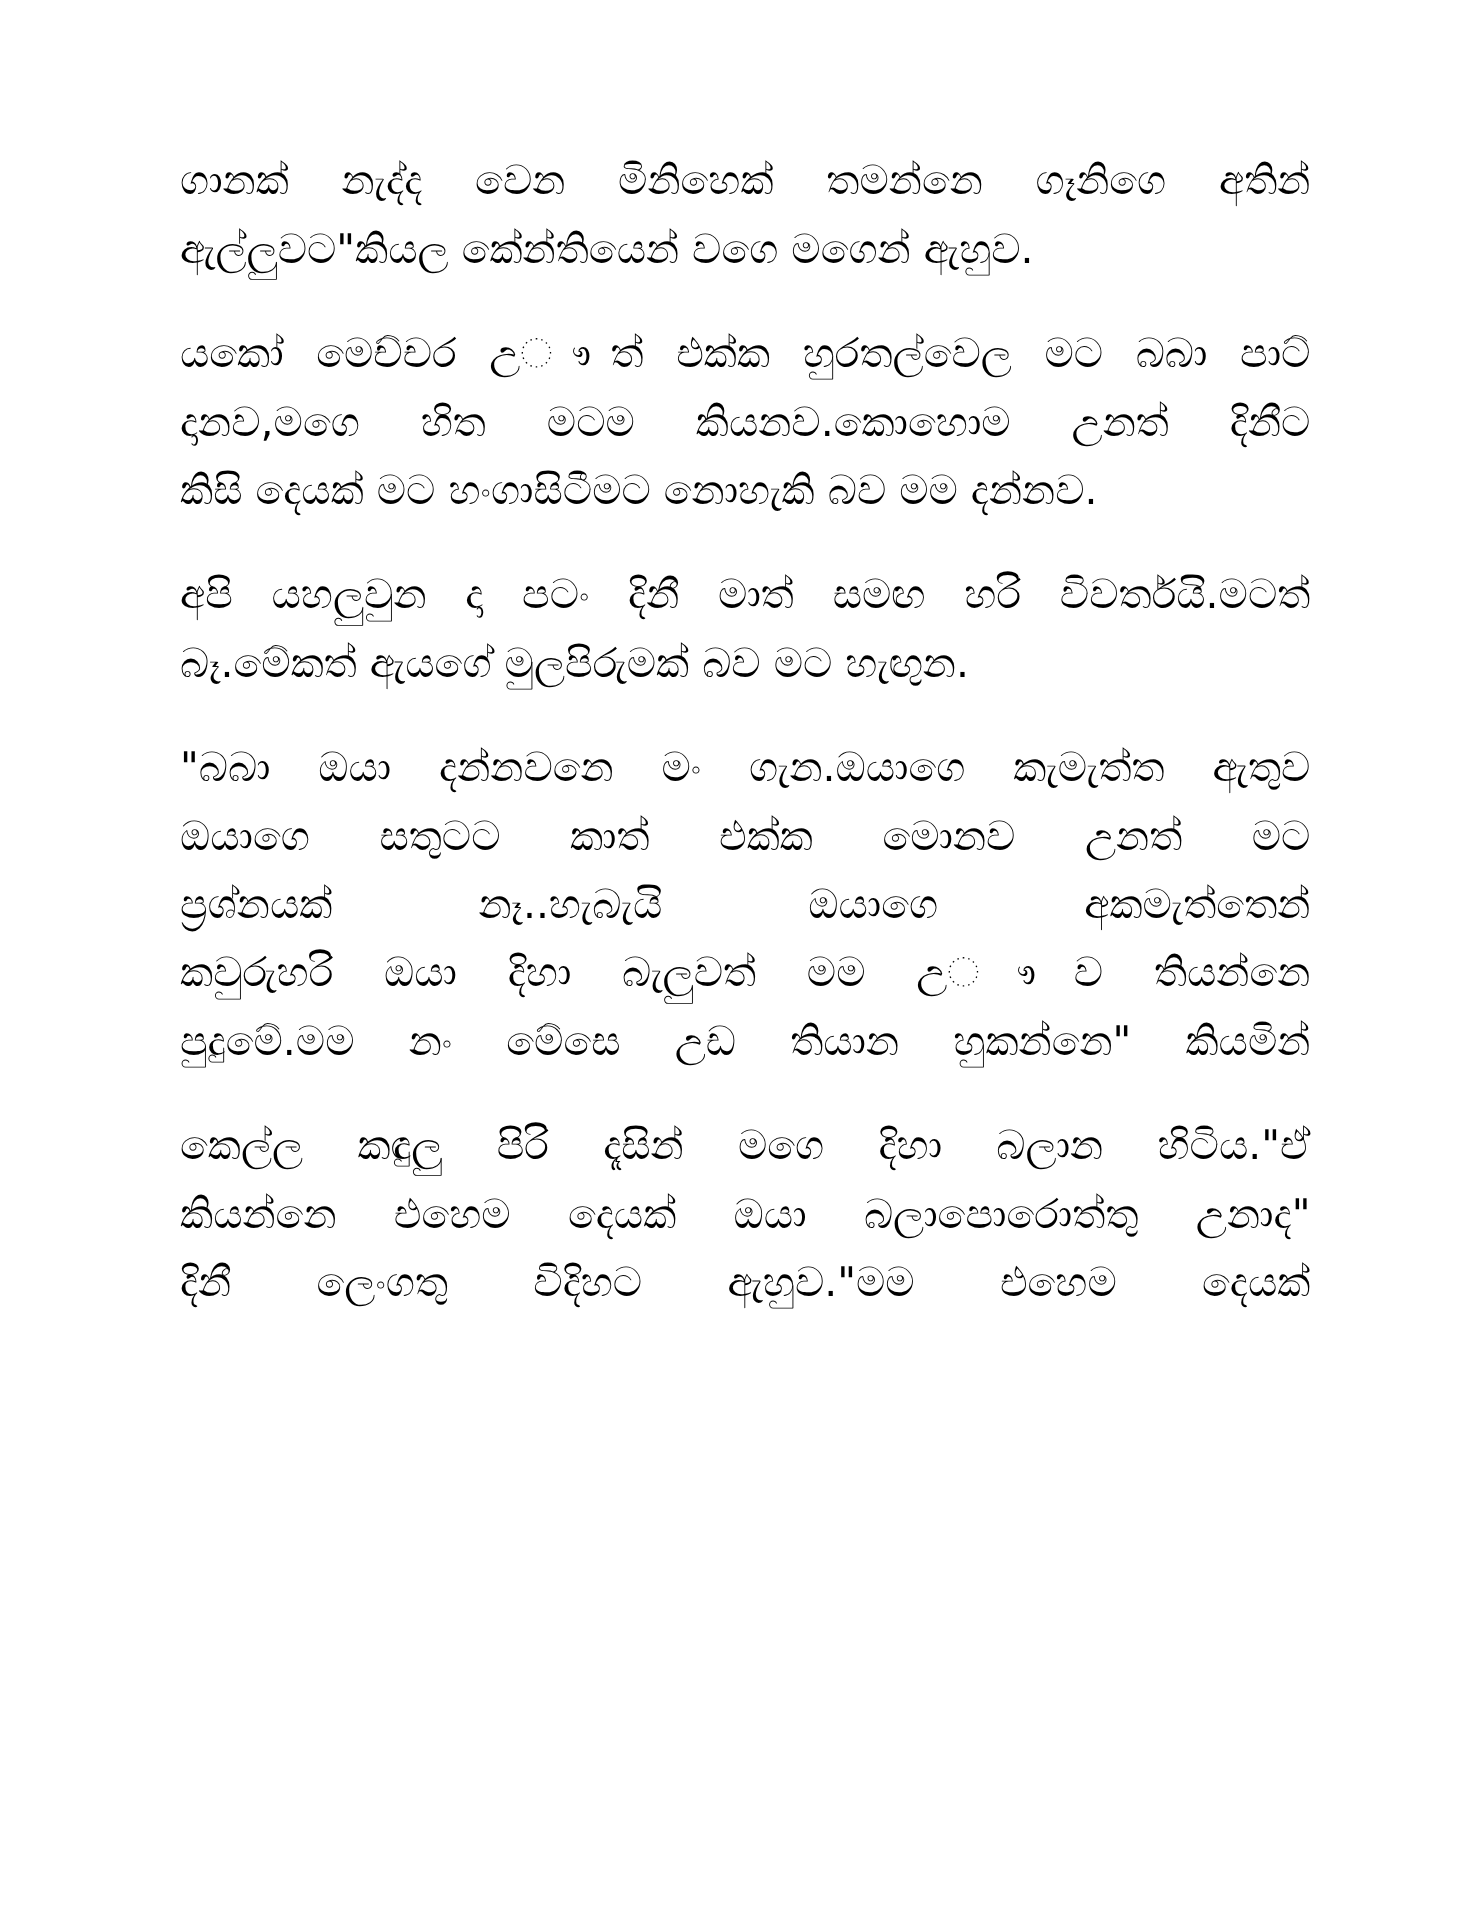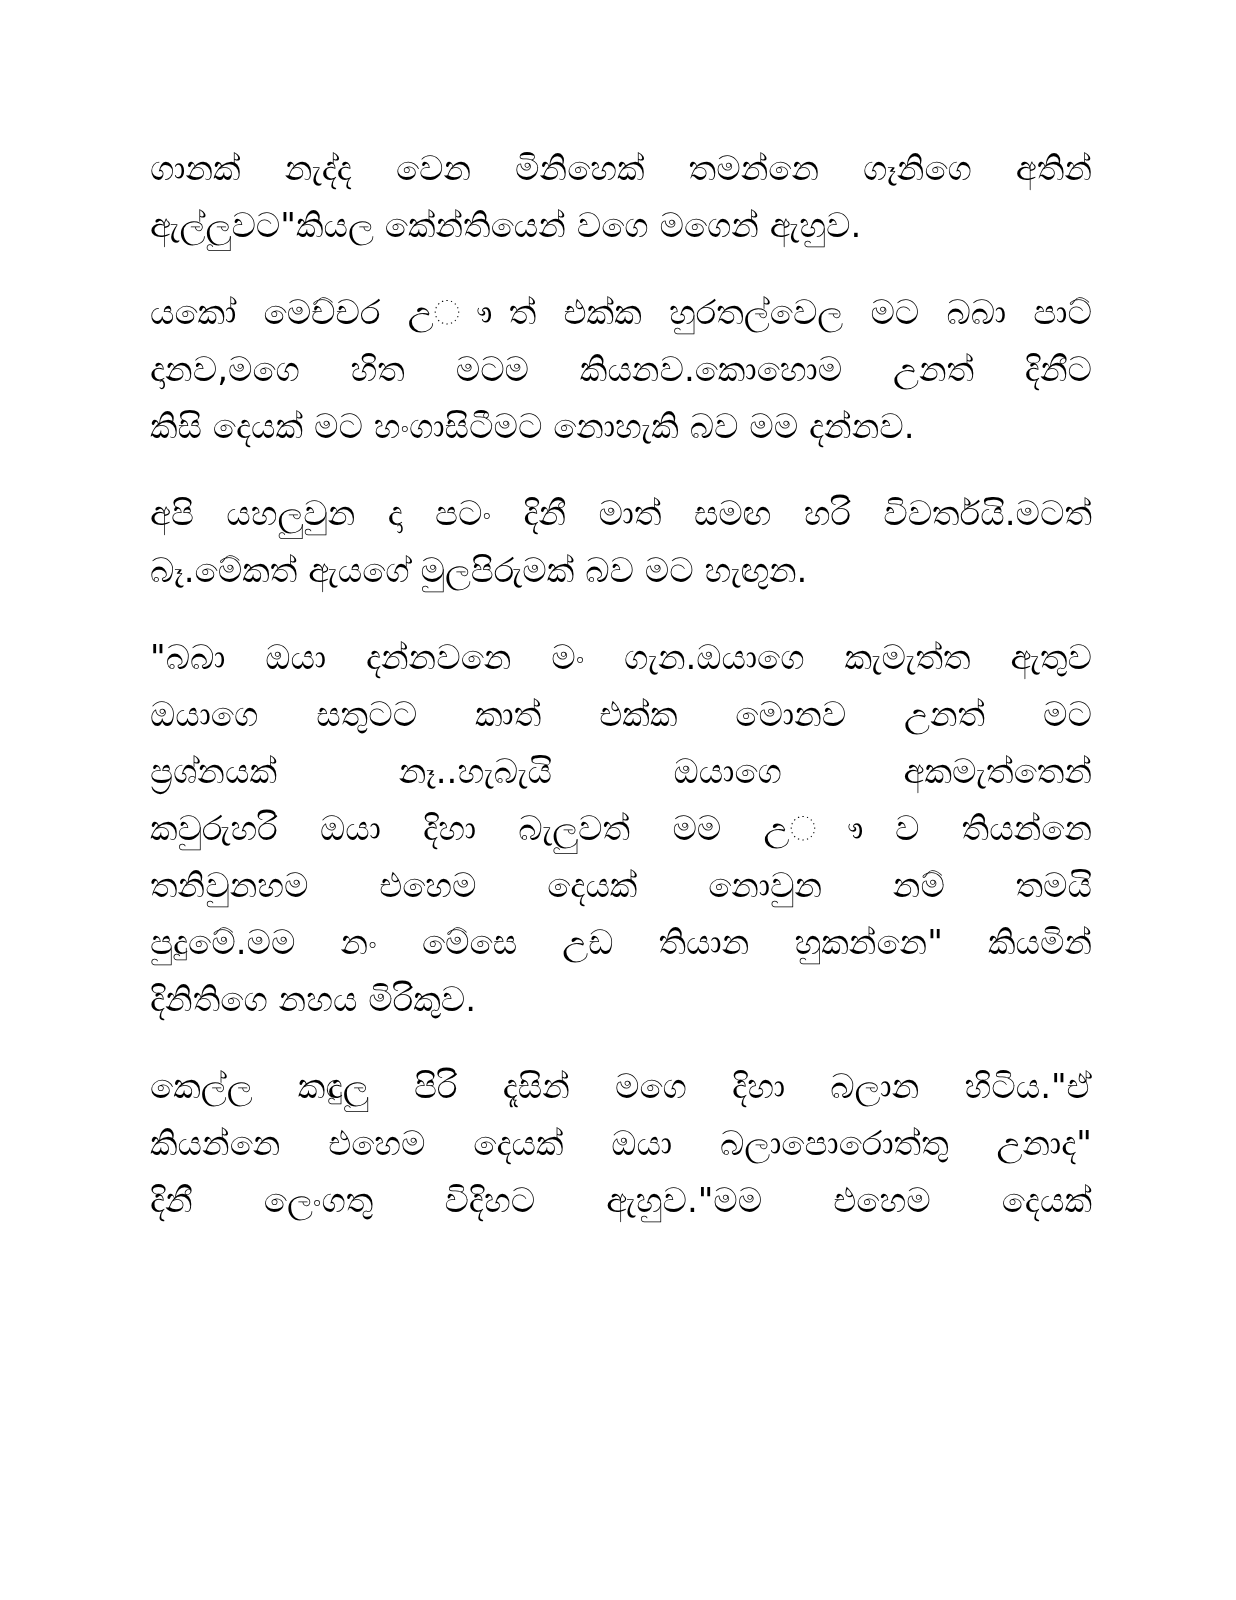--- a/index.html
+++ b/index.html
@@ -12,21 +12,21 @@
     width: 1236px;
     height: 1600px;
     background: #ffffff;
     color: #000000;
     font-family: "DejaVu Sans", sans-serif;
     overflow: hidden;
   }
   .content {
     position: absolute;
     left: 150px;
-    top: 140px;
+    top: 123px;
     width: 942px;
   }
   .paragraph {
     margin: 0 0 30px 0;
   }
   .line {
     font-size: 34px;
     line-height: 57px;
     white-space: normal;
     text-align: justify;
@@ -58,23 +58,21 @@
     <div class="paragraph">
       <div class="line">අපි යහලුවුන දා පටං දිනී මාත් සමඟ හරි විවර්තයි.මටත්</div>
       <div class="line last">බෑ.මේකත් ඇයගේ මුලපිරුමක් බව මට හැඟුන.</div>
     </div>
 
     <div class="paragraph">
       <div class="line">"බබා ඔයා දන්නවනෙ මං ගැන.ඔයාගෙ කැමැත්ත ඇතුව</div>
       <div class="line">ඔයාගෙ සතුටට කාත් එක්ක මොනව උනත් මට</div>
       <div class="line">ප්‍රශ්නයක් නෑ..හැබැයි ඔයාගෙ අකමැත්තෙන්</div>
       <div class="line">කවුරුහරි ඔයා දිහා බැලුවත් මම උ◌ෟව තියන්නෙ</div>
-      <div class="line">තනිවුනහම එහෙම දෙයක් නොවුන නම් තමයි</div>
       <div class="line">පුදුමේ.මම නං මේසෙ උඩ තියාන හුකන්නෙ" කියමින්</div>
-      <div class="line last">දිනිතිගෙ නහය මිරිකුව.</div>
     </div>
 
     <div class="paragraph">
       <div class="line">කෙල්ල කඳුලු පිරි දෑසින් මගෙ දිහා බලාන හිටිය."ඒ</div>
       <div class="line">කියන්නෙ එහෙම දෙයක් ඔයා බලාපොරොත්තු උනාද"</div>
       <div class="line">දිනී ලෙංගතු විදිහට ඇහුව."මම එහෙම දෙයක්</div>
     </div>
 
   </div>
 </div>

